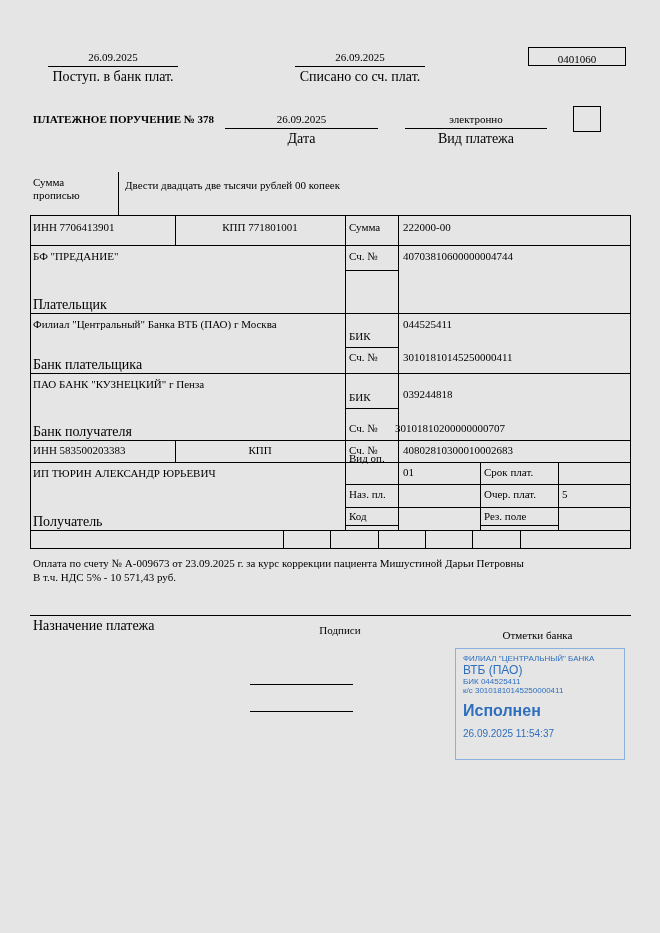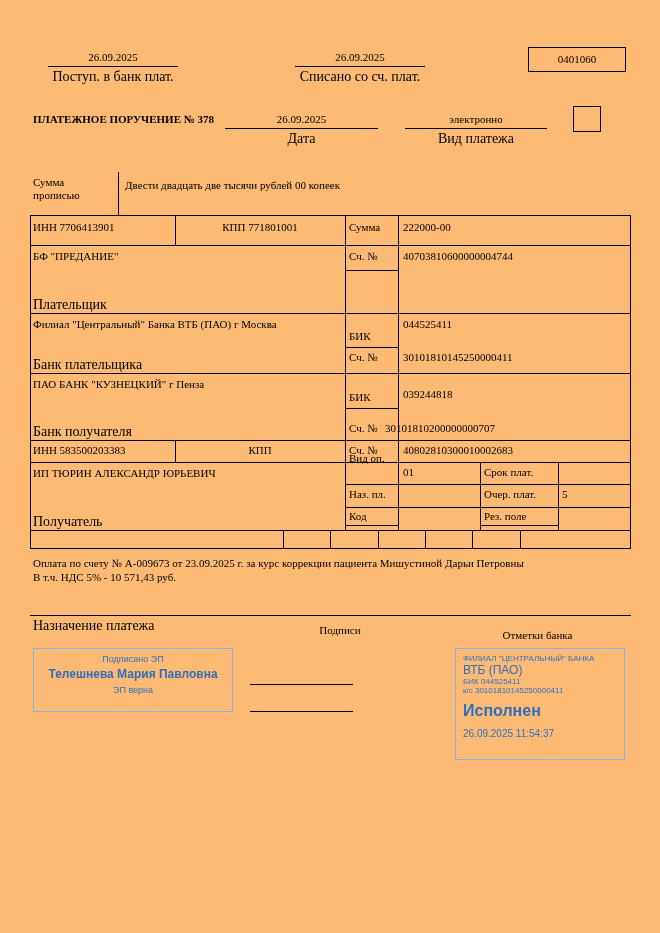--- a/index.html
+++ b/index.html
@@ -1,18 +1,18 @@
 <!DOCTYPE html>
 <html><head>
 <meta charset="utf-8">
 <style>
   *{margin:0;padding:0;box-sizing:border-box}
   html,body{background:#ffffff}
   body{font-family:"Liberation Serif",serif}
-  .page{position:relative;width:660px;height:933px;background:#fdba74;color:#000;font-size:11px;margin:0 auto;overflow:hidden}
+  .page{position:relative;width:660px;height:933px;background:#e5e5e5;color:#000;font-size:11px;margin:0 auto;overflow:hidden}
   .t{position:absolute;white-space:nowrap}
   .c{text-align:center}
   .b{font-weight:bold}
   .sm{font-size:14px}
   .hl{position:absolute;height:1px;background:#000}
   .vl{position:absolute;width:1px;background:#000}
   .bx{position:absolute;border:1px solid #000}
   .stamp{position:absolute;border:1px solid var(--stamp-border,#8ab0dd);color:var(--stamp-blue,#2e6fbe);font-family:"Liberation Sans",sans-serif}
   .stamp .in{padding:5px 7px}
 </style>
@@ -22,21 +22,21 @@
 <div class="page">
 
   <div class="t c" style="left:48px;top:51px;width:130px">26.09.2025</div>
   <div class="hl" style="left:48px;top:66px;width:130px"></div>
   <div class="t c sm" style="left:48px;top:69px;width:130px">Поступ. в банк плат.</div>
 
   <div class="t c" style="left:295px;top:51px;width:130px">26.09.2025</div>
   <div class="hl" style="left:295px;top:66px;width:130px"></div>
   <div class="t c sm" style="left:295px;top:69px;width:130px">Списано со сч. плат.</div>
 
-  <div class="bx c" style="left:528px;top:47px;width:98px;height:25px;line-height:23px">0401060</div>
+  <div class="bx c" style="left:528px;top:47px;width:98px;height:19px;line-height:23px">0401060</div>
 
   <div class="t b" style="left:33px;top:113px">ПЛАТЕЖНОЕ ПОРУЧЕНИЕ № 378</div>
   <div class="t c" style="left:225px;top:113px;width:153px">26.09.2025</div>
   <div class="hl" style="left:225px;top:128px;width:153px"></div>
   <div class="t c sm" style="left:225px;top:131px;width:153px">Дата</div>
   <div class="t c" style="left:405px;top:113px;width:142px">электронно</div>
   <div class="hl" style="left:405px;top:128px;width:142px"></div>
   <div class="t c sm" style="left:405px;top:131px;width:142px">Вид платежа</div>
   <div class="bx" style="left:573px;top:106px;width:28px;height:26px"></div>
 
@@ -94,21 +94,21 @@
   <div class="t" style="left:349px;top:330px">БИК</div>
   <div class="t" style="left:403px;top:318px">044525411</div>
   <div class="t" style="left:349px;top:351px">Сч. №</div>
   <div class="t" style="left:403px;top:351px">30101810145250000411</div>
 
   <div class="t" style="left:33px;top:378px">ПАО БАНК "КУЗНЕЦКИЙ" г Пенза</div>
   <div class="t sm" style="left:33px;top:424px">Банк получателя</div>
   <div class="t" style="left:349px;top:391px">БИК</div>
   <div class="t" style="left:403px;top:388px">039244818</div>
   <div class="t" style="left:349px;top:422px">Сч. №</div>
-  <div class="t" style="left:385px;top:422px">30101810200000000707</div>
+  <div class="t" style="left:395px;top:422px">30101810200000000707</div>
 
   <div class="t" style="left:33px;top:444px">ИНН 583500203383</div>
   <div class="t c" style="left:175px;top:444px;width:170px">КПП</div>
   <div class="t" style="left:349px;top:444px">Сч. №</div>
   <div class="t" style="left:403px;top:444px">40802810300010002683</div>
 
   <div class="t" style="left:33px;top:467px">ИП ТЮРИН АЛЕКСАНДР ЮРЬЕВИЧ</div>
   <div class="t sm" style="left:33px;top:514px">Получатель</div>
   <div class="t" style="left:349px;top:452px">Вид оп.</div>
   <div class="t" style="left:403px;top:466px">01</div>
@@ -120,27 +120,20 @@
   <div class="t" style="left:484px;top:510px">Рез. поле</div>
 
   <div class="t" style="left:33px;top:557px">Оплата по счету № А-009673 от 23.09.2025 г. за курс коррекции пациента Мишустиной Дарьи Петровны</div>
   <div class="t" style="left:33px;top:571px">В т.ч. НДС 5% - 10 571,43 руб.</div>
   <div class="hl" style="left:30px;top:615px;width:601px"></div>
   <div class="t sm" style="left:33px;top:618px">Назначение платежа</div>
 
   <div class="t c" style="left:250px;top:624px;width:180px">Подписи</div>
   <div class="t c" style="left:450px;top:629px;width:175px">Отметки банка</div>
 
-  <div class="stamp" style="left:33px;top:648px;width:200px;height:64px">
-    <div style="text-align:center;padding-top:5px">
-      <div style="font-size:9px">Подписано ЭП</div>
-      <div class="b" style="font-size:12px;margin-top:3px">Телешнева Мария Павловна</div>
-      <div style="font-size:9px;margin-top:4px">ЭП верна</div>
-    </div>
-  </div>
 
   <div class="hl" style="left:250px;top:684px;width:103px"></div>
   <div class="hl" style="left:250px;top:711px;width:103px"></div>
 
   <div class="stamp" style="left:455px;top:648px;width:170px;height:112px">
     <div class="in">
       <div style="font-size:8px">ФИЛИАЛ "ЦЕНТРАЛЬНЫЙ" БАНКА</div>
       <div style="font-size:12px">ВТБ (ПАО)</div>
       <div style="font-size:8px">БИК 044525411</div>
       <div style="font-size:8px">к/с 30101810145250000411</div>

